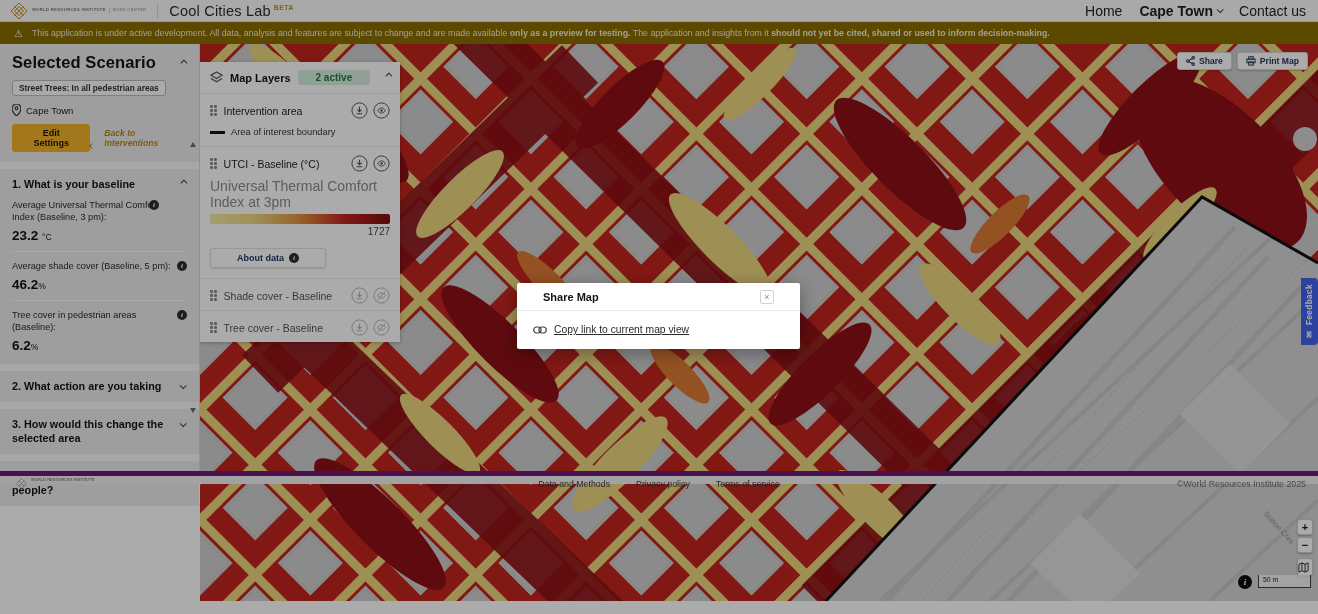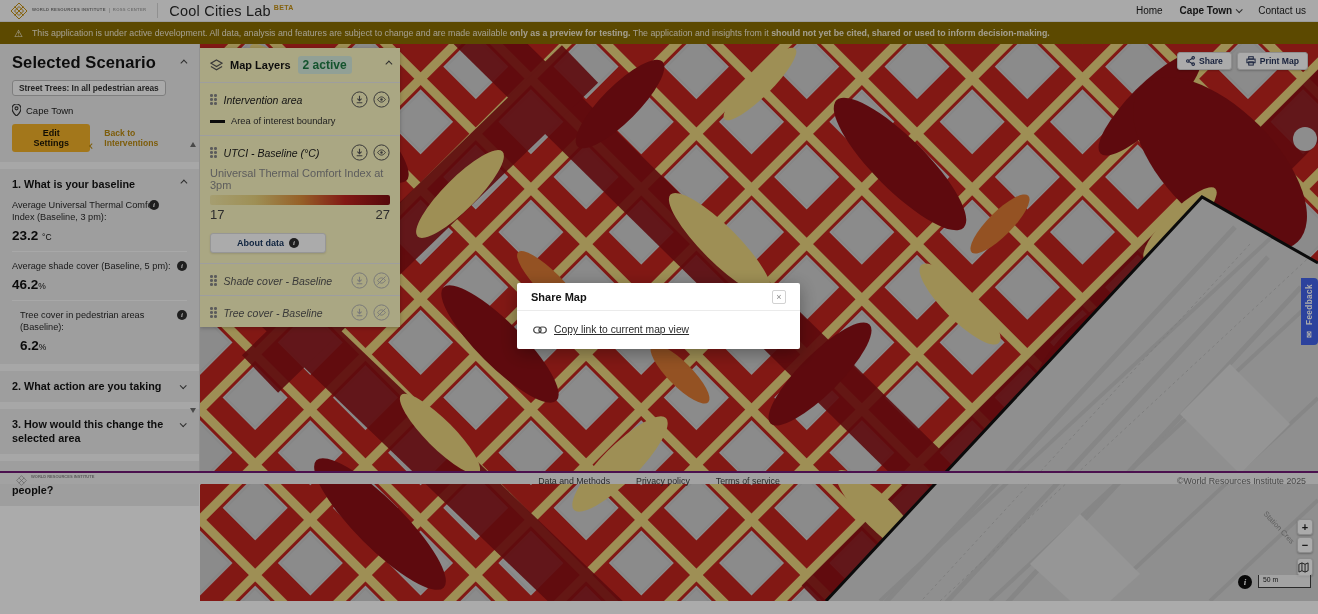--- a/index.html
+++ b/index.html
@@ -7,21 +7,21 @@
   body { font-family:"Liberation Sans", sans-serif; background:#fff; position:relative; }
 
   
   .topbar { height:22px; background:#fdfdfd; display:flex; align-items:center; padding:0 12px 0 10px; border-bottom:1px solid #e8e8e8; position:relative; z-index:1; }
   .org-text { font-size:4.2px; font-weight:bold; color:#7a7a7a; line-height:1.15; margin-left:4px; letter-spacing:.3px; }
   .org-sub { color:#ababab; border-left:1px solid #cfcfcf; padding-left:3px; margin-left:3px; }
   .org-wrap { display:flex; align-items:center; }
   .top-divider { width:1px; height:15px; background:#d7d7d7; margin:0 11px; }
   .app-title { font-size:14.5px; color:#2b2b2b; letter-spacing:.2px; }
   .beta { font-size:7px; font-weight:bold; color:#c69214; vertical-align:super; margin-left:3px; letter-spacing:.4px; }
-  .top-nav { margin-left:auto; display:flex; align-items:center; gap:17px; font-size:10px; color:#222; }
+  .top-nav { margin-left:auto; display:flex; align-items:center; gap:17px; font-size:14px; color:#222; }
   .top-nav .city { font-weight:bold; display:flex; align-items:center; gap:4px; }
   .chev { display:inline-block; width:5px; height:5px; border-right:1.4px solid #444; border-bottom:1.4px solid #444; }
   .chev.down { transform:rotate(45deg) translateY(-1px); }
   .chev.up { transform:rotate(-135deg) translateY(2px); }
   .chev.left { transform:rotate(135deg); }
 
   
   .banner { height:22px; background:#8a6d00; color:#f3ecd4; display:flex; align-items:center; padding:0 14px; font-size:8.8px; gap:9px; position:relative; z-index:1; }
   .banner b { font-weight:bold; }
   .warn-ic { font-size:10px; color:#f3ecd4; }
@@ -31,87 +31,87 @@
 
   
   .sidebar { width:200px; background:#fafafa; border-right:1px solid #d9d9d9; position:relative; flex:none; }
   .sb-top { background:#ececec; padding:9px 12px 10px; position:relative; }
   .sb-title { font-size:16.5px; font-weight:bold; color:#141414; letter-spacing:.1px; }
   .sb-top .chev-abs { position:absolute; right:14px; top:18px; }
   .scn-badge { display:inline-block; margin-top:8px; background:#fdfdfd; border:1px solid #bdbdbd; border-radius:3px; padding:2px 6px; font-size:8.3px; font-weight:bold; color:#333; }
   .city-row { display:flex; align-items:center; gap:5px; margin:8px 0 8px; font-size:9.5px; color:#222; }
   .btn-row { display:flex; align-items:center; justify-content:space-between; }
   .edit-btn { background:#f3b229; border:none; border-radius:3px; padding:4px 13px; font-size:9px; font-weight:bold; color:#1c1505; font-family:inherit; }
-  .back-link { font-size:8.6px; font-weight:bold; color:#bb8b12; display:flex; align-items:flex-end; gap:10px; }
+  .back-link { font-size:8.6px; font-weight:bold; color:#bb8b12; display:flex; align-items:flex-end; gap:10px;font-style:italic; }
   .back-link .chev { border-color:#bb8b12; width:4px; height:4px; }
   .sb-sections { margin-top:7px; }
   .sb-card { background:#ececec; margin-bottom:7px; padding:8px 12px 9px; position:relative; }
   .sb-card h3 { font-size:10.8px; font-weight:bold; color:#141414; line-height:1.3; padding-right:18px; }
   .sb-card .chev-abs { position:absolute; right:14px; top:13px; }
   .metric { padding:9px 0 8px; border-bottom:1px solid #fbfbfb; position:relative; }
-  .metric:last-child { border-bottom:none; padding-bottom:2px;margin-left:8px; }
+  .metric:last-child { border-bottom:none; padding-bottom:2px; }
   .metric .lbl { font-size:9.2px; color:#2a2a2a; line-height:1.3; padding-right:16px; }
   .metric .val { font-size:13.5px; font-weight:bold; color:#111; margin-top:4px; }
   .metric .unit { font-size:8.5px; font-weight:normal; }
   .info-dot { position:absolute; right:0; top:9px; width:10px; height:10px; background:#2f2f2f; color:#fff; border-radius:50%; font-size:7px; font-weight:bold; font-style:italic; text-align:center; line-height:10px; font-family:"Liberation Serif", serif; }
   .metric:nth-child(2) .info-dot, .metric:nth-child(3) .info-dot { right:28px; }
   .sb-scroll { position:absolute; right:2px; top:96px; height:275px; width:8px; }
   .tri-up { position:absolute; top:2px; left:1px; width:0; height:0; border-left:3.5px solid transparent; border-right:3.5px solid transparent; border-bottom:5px solid #6e6e6e; }
   .tri-down { position:absolute; bottom:2px; left:1px; width:0; height:0; border-left:3.5px solid transparent; border-right:3.5px solid transparent; border-top:5px solid #6e6e6e; }
 
   
   .map-area { position:relative; width:1118px; height:557px; overflow:hidden; background:#d2d2d2; }
   .map-svg { position:absolute; left:0; top:0; }
 
   
-  .layers-panel { position:absolute; left:0; top:4px; width:200px; background:#fef9c3; box-shadow:0 1px 4px rgba(0,0,0,.25); }
+  .layers-panel { position:absolute; left:0; top:18px; width:200px; background:#ffffff; box-shadow:0 1px 4px rgba(0,0,0,.25); }
   .lp-header { display:flex; align-items:center; gap:7px; padding:8px 10px; border-bottom:1px solid #ececec; }
   .lp-header .t { font-size:11px; font-weight:bold; color:#141414; }
-  .lp-badge { background:#d9efe0; color:#1e7d45; font-size:12px; font-weight:bold; border-radius:3px; padding:2px 5px; }
+  .lp-badge { background:#d9efe0; color:#1e7d45; font-size:10px; font-weight:bold; border-radius:3px; padding:2px 18px; }
   .lp-header .chev-r { margin-left:auto; }
-  .layer-row { display:flex; align-items:center; gap:7px; padding:8px 10px 6px;font-style:italic; }
+  .layer-row { display:flex; align-items:center; gap:7px; padding:8px 10px 6px; }
   .layer-row .nm { font-size:10.5px; color:#1c1c1c; }
   .layer-row .acts { margin-left:auto; display:flex; gap:5px; }
   .layer-row.disabled .nm { color:#555; }
   .drag { display:grid; grid-template-columns:2.5px 2.5px; gap:1.6px; }
   .drag i { width:2.5px; height:2.5px; border-radius:50%; background:#8a8a8a; }
   .lp-div { border-top:1px solid #ececec; }
   .legend-line { display:flex; align-items:center; gap:6px; padding:2px 10px 9px 10px; font-size:9.3px; color:#333; }
   .swatch-line { width:15px; height:3px; background:#111; }
   .utci-legend { padding:0 10px 9px; }
-  .utci-legend .cap { font-size:11px; color:#8b8b8b; margin-bottom:4px; }
+  .utci-legend .cap { font-size:14px; color:#8b8b8b; margin-bottom:4px; }
   .grad-bar { height:10px; border-radius:2px; background:linear-gradient(to right,#f7eca8,#ecd67f,#e0913c,#c2251f,#7f0d10); }
-  .grad-ticks { display:flex; justify-content:space-between; font-size:13px; color:#444; margin-top:2px; }
+  .grad-ticks { display:flex; justify-content:flex-end; font-size:10px; color:#444; margin-top:2px; }
   .about-btn { display:inline-flex; align-items:center; gap:5px; margin:2px 10px 10px; background:#fff; border:1px solid #e0e0e0; border-radius:3px; box-shadow:0 1px 2px rgba(0,0,0,.12); padding:4px 26px; font-size:9px; font-weight:bold; color:#17355e; }
   .about-btn .info-dot2 { width:10px; height:10px; background:#2f2f2f; color:#fff; border-radius:50%; font-size:7px; font-weight:bold; font-style:italic; text-align:center; line-height:10px; font-family:"Liberation Serif", serif; }
 
   
   .map-actions { position:absolute; top:8px; right:10px; display:flex; gap:5px; }
   .map-btn { display:flex; align-items:center; gap:4px; background:#fff; border:1px solid #d6d6d6; border-radius:3px; padding:3px 8px; font-size:8.6px; font-weight:bold; color:#27355c; box-shadow:0 1px 2px rgba(0,0,0,.2); }
   .zoom-ctl { position:absolute; right:5px; top:475px; display:flex; flex-direction:column; gap:2px; }
   .zbtn { width:16px; height:16px; background:#fff; border:1px solid #cfcfcf; border-radius:3px; font-size:11px; font-weight:bold; color:#222; line-height:13px; text-align:center; box-shadow:0 1px 2px rgba(0,0,0,.25); }
   .zbtn.map-ic { height:18px; margin-top:3px; padding-top:1px; }
   .info-circle { position:absolute; left:1038px; top:531px; width:14px; height:14px; border-radius:50%; background:#0d0d0d; color:#fff; font-size:9px; font-style:italic; font-weight:bold; text-align:center; line-height:14px; font-family:"Liberation Serif", serif; }
   .scalebar { position:absolute; left:1058px; top:531px; width:53px; height:13px; background:rgba(255,255,255,.7); border:1.5px solid #3f3f3f; border-top:none; font-size:6.8px; color:#222; padding:1px 0 0 4px; }
 
   
   .feedback { position:absolute; right:0; top:234px; width:17px; height:67px; background:#4263eb; border-radius:4px 0 0 4px; color:#fff; writing-mode:vertical-rl; transform:rotate(180deg); display:flex; align-items:center; justify-content:center; gap:5px; font-size:8.2px; font-weight:bold; letter-spacing:.4px; }
   .feedback .mail { font-size:8px; transform:rotate(90deg); }
 
   
-  .site-footer { height:13px; background:#f2f2f2; border-top:2px solid #701a75; position:relative; z-index:1; font-size:8.8px; color:#3a3a3a; }
+  .site-footer { height:13px; background:#f2f2f2; border-top:5px solid #701a75; position:relative; z-index:1; font-size:8.8px; color:#3a3a3a; }
   .f-logo { position:absolute; left:16px; top:2px; display:flex; gap:4px; align-items:flex-start; }
   .f-org { font-size:4px; font-weight:bold; color:#8a8a8a; line-height:1.15; }
   .f-links { position:absolute; left:50%; transform:translateX(-50%); top:3px; display:flex; gap:26px; white-space:nowrap; }
   .f-copy { position:absolute; right:12px; top:3px; color:#6d6d6d; }
 
   
   .backdrop { position:fixed; inset:0; background:rgba(0,0,0,.33); z-index:50; }
   .modal { position:fixed; left:517px; top:283px; width:283px; background:#fff; border-radius:2px; box-shadow:0 4px 18px rgba(0,0,0,.35); z-index:60; }
-  .modal-head { display:flex; align-items:center; justify-content:space-between; padding:7px 14px 6px; border-bottom:1px solid #ebebeb; }
+  .modal-head { display:flex; align-items:center; justify-content:space-between; padding:7px 26px 6px; border-bottom:1px solid #ebebeb; }
   .modal-title { font-size:11px; font-weight:bold; color:#141414; }
   .modal-close { width:14px; height:14px; border:1px solid #d2d2d2; border-radius:2px; background:#fff; color:#8a8a8a; font-size:9px; line-height:11px; text-align:center; }
   .modal-body { padding:13px 16px 14px; display:flex; align-items:center; gap:7px; }
   .modal-body a { font-size:10.3px; color:#2b2b2b; text-decoration:underline; }
 
   svg { display:block; }
 </style>
 </head>
 <body>
 

